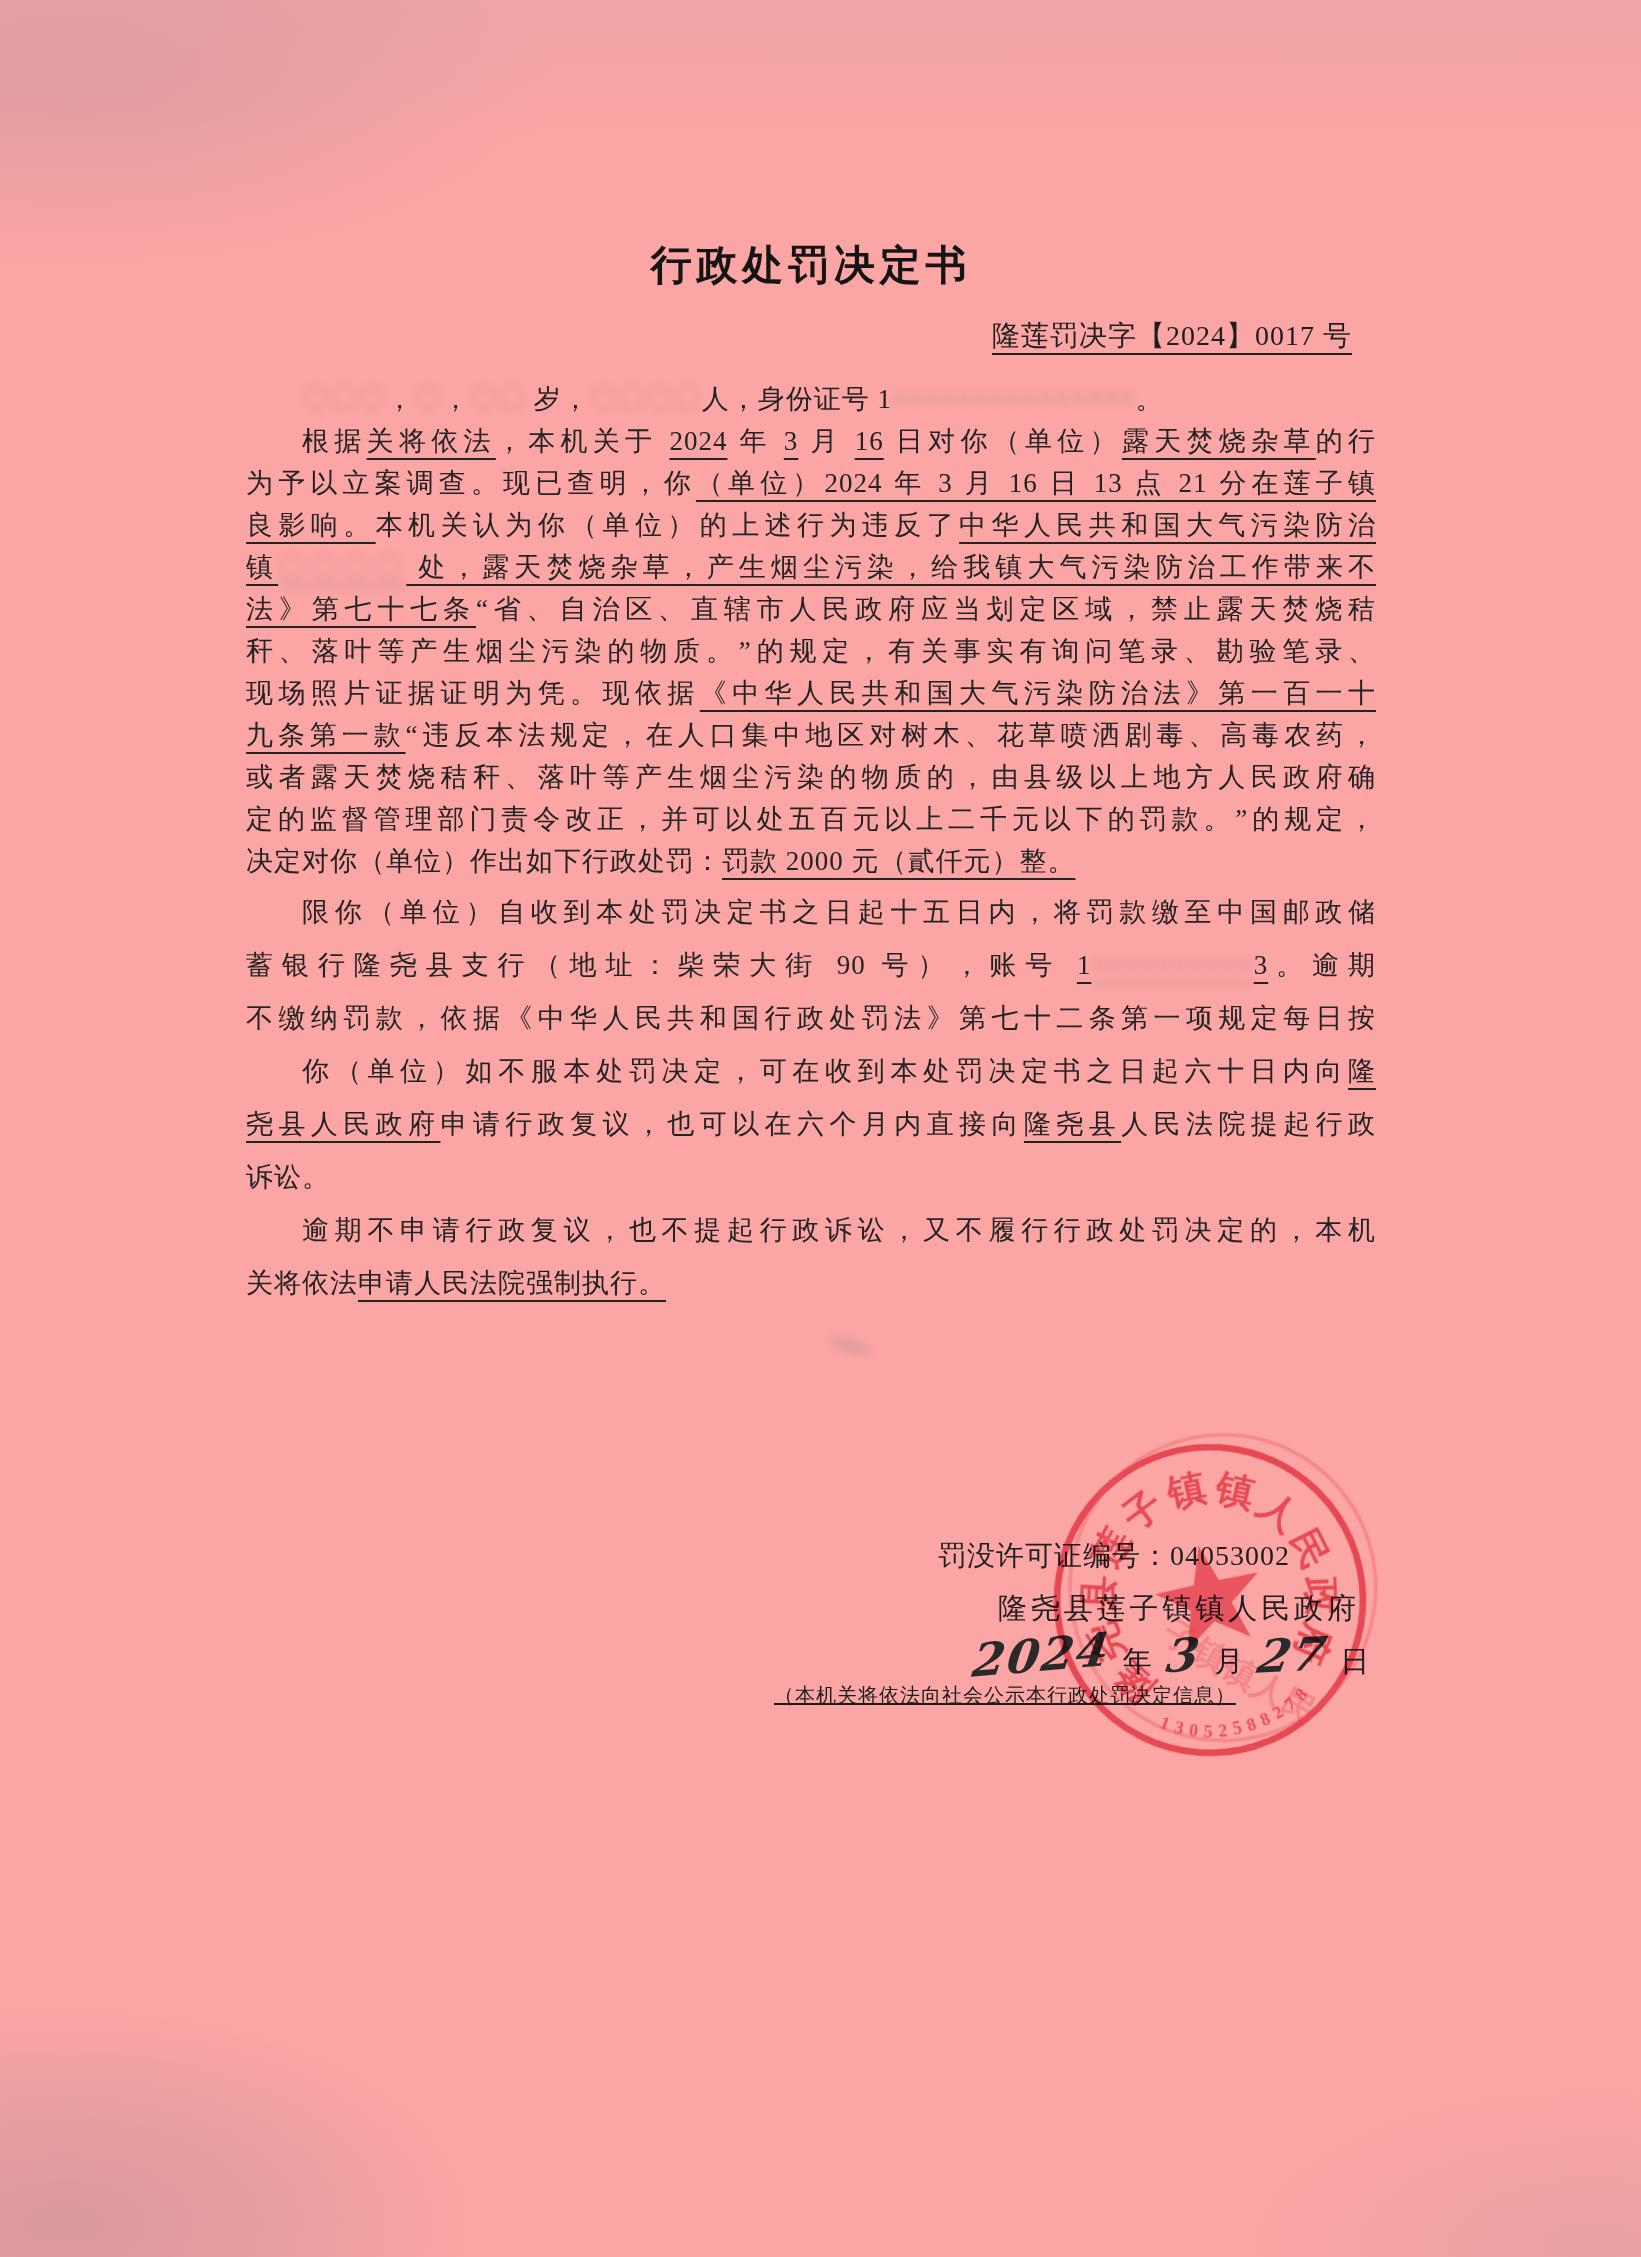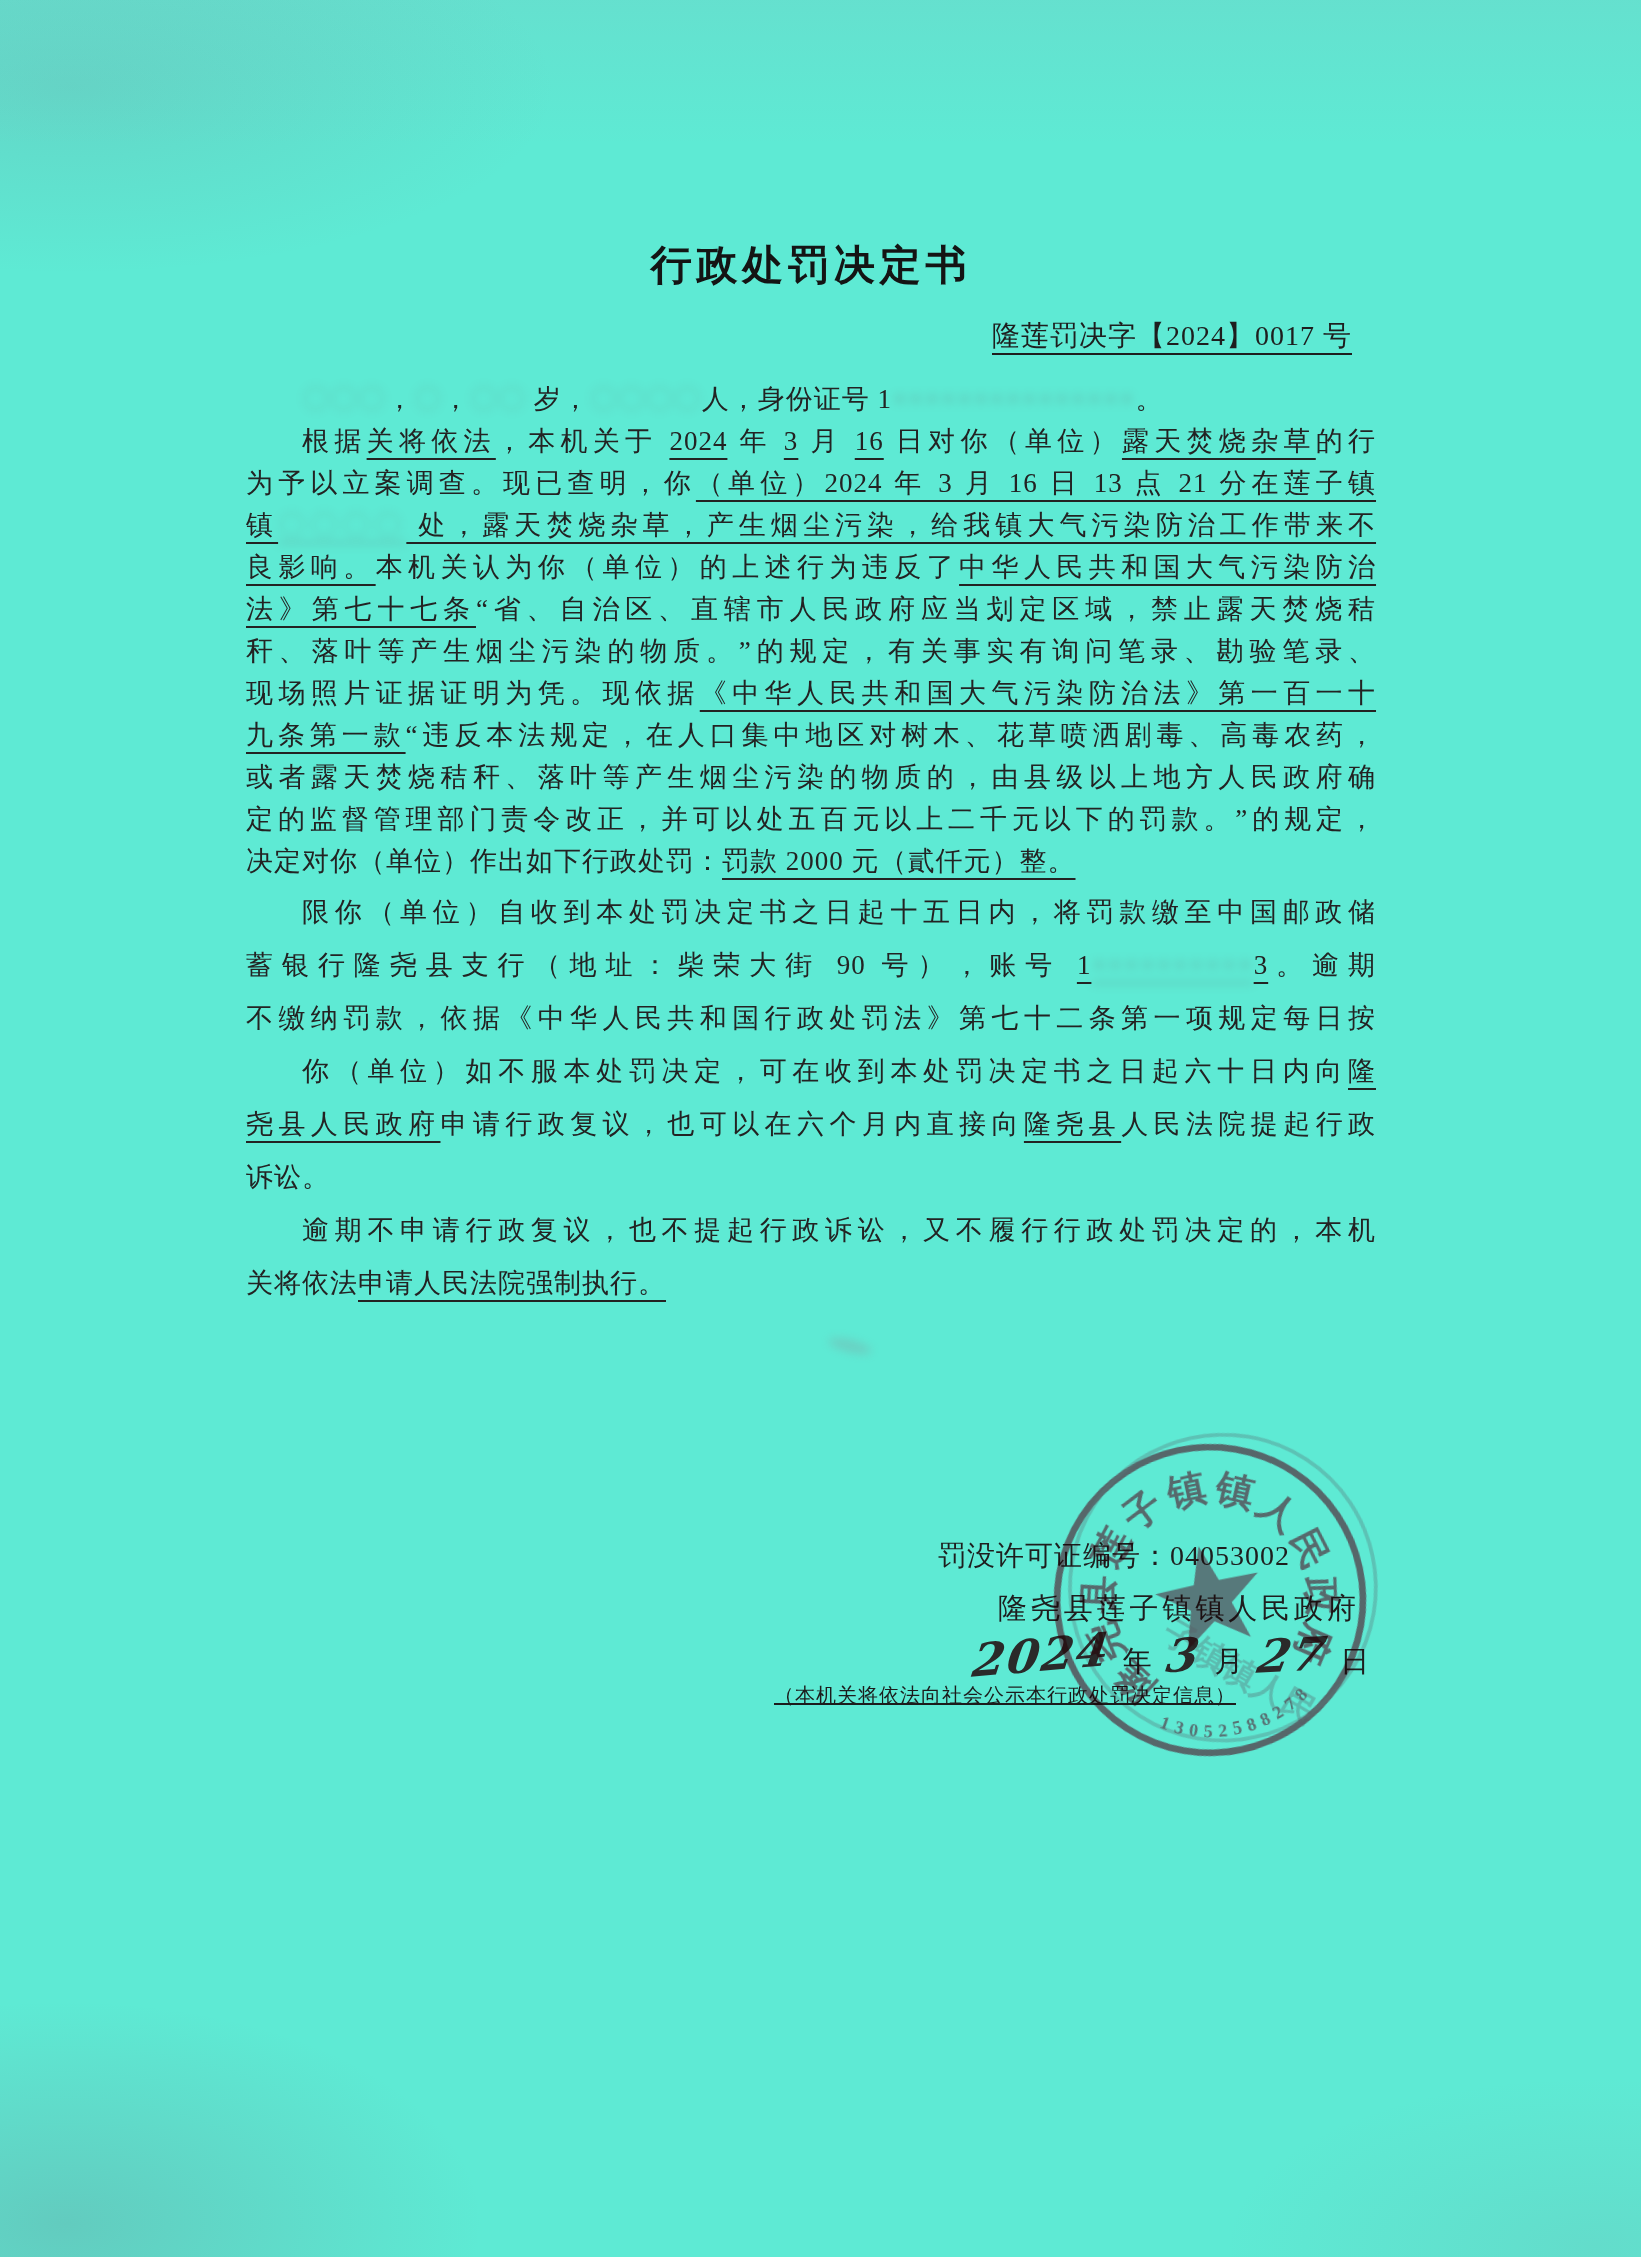--- a/index.html
+++ b/index.html
@@ -1,18 +1,18 @@
 <!DOCTYPE html>
 <html lang="zh"><head>
 <meta charset="utf-8">
 <style>
   html,body{margin:0;padding:0;background:#e8e8ea;}
   .page{
     position:relative; width:1641px; height:2257px; margin:0 auto;
-    background:#5eead4; overflow:hidden;
+    background:#fca5a5; overflow:hidden;
     font-family:"Liberation Serif","DejaVu Serif",serif;
     color:#1e1e1e;
   }
   
   .shadow{position:absolute; pointer-events:none;}
   .shadow-top{left:0;top:0;width:100%;height:145px;
     background:linear-gradient(180deg, rgba(150,155,168,.12), rgba(150,155,168,0));}
   .shadow-tl{left:0;top:0;width:599px;height:290px;
     background:radial-gradient(ellipse at 12% 30%, rgba(120,126,140,.18), rgba(120,126,140,0) 65%);}
   .shadow-bl{left:0;top:1970px;width:541px;height:288px;
@@ -82,22 +82,22 @@
 
   <div class="title">行政处罚决定书</div>
   <div class="docnum">
     <span class="u">隆莲罚决字【2024】0017 号</span>
   </div>
 
   <div class="body-a" id="body-a">
       <div class="bline ind"><span class="mask">〇〇〇</span><span>，</span><span class="mask">〇</span><span>，</span><span class="mask">〇〇</span><span> 岁，</span><span class="mask">〇〇〇〇</span><span>人，身份证号 1</span><span class="mask">×××××××××××××××</span><span>。</span></div>
       <div class="bline just ind"><span>根据</span><span class="u">关将依法</span><span>，本机关于 </span><span class="u">2024</span><span> 年 </span><span class="u">3</span><span> 月 </span><span class="u">16</span><span> 日对你（单位）</span><span class="u">露天焚烧杂草</span><span>的行</span></div>
       <div class="bline just"><span>为予以立案调查。现已查明，你</span><span class="u">（单位）2024 年 3 月 16 日 13 点 21 分在莲子镇</span></div>
+      <div class="bline just"><span class="u">良影响。</span><span>本机关认为你（单位）的上述行为违反了</span><span class="u">中华人民共和国大气污染防治</span></div>
       <div class="bline just"><span class="u">镇</span><span class="u mask">〇〇〇〇</span><span class="u"> 处，露天焚烧杂草，产生烟尘污染，给我镇大气污染防治工作带来不</span></div>
-      <div class="bline just"><span class="u">良影响。</span><span>本机关认为你（单位）的上述行为违反了</span><span class="u">中华人民共和国大气污染防治</span></div>
       <div class="bline just"><span class="u">法》第七十七条</span><span>“省、自治区、直辖市人民政府应当划定区域，禁止露天焚烧秸</span></div>
       <div class="bline just"><span>秆、落叶等产生烟尘污染的物质。”的规定，有关事实有询问笔录、勘验笔录、</span></div>
       <div class="bline just"><span>现场照片证据证明为凭。现依据</span><span class="u">《中华人民共和国大气污染防治法》第一百一十</span></div>
       <div class="bline just"><span class="u">九条第一款</span><span>“违反本法规定，在人口集中地区对树木、花草喷洒剧毒、高毒农药，</span></div>
       <div class="bline just"><span>或者露天焚烧秸秆、落叶等产生烟尘污染的物质的，由县级以上地方人民政府确</span></div>
       <div class="bline just"><span>定的监督管理部门责令改正，并可以处五百元以上二千元以下的罚款。”的规定，</span></div>
       <div class="bline"><span>决定对你（单位）作出如下行政处罚：</span><span class="u">罚款 2000 元（貳仟元）整。</span></div>
     </div>
   <div class="body-b" id="body-b">
       <div class="bline just ind"><span>限你（单位）自收到本处罚决定书之日起十五日内，将罚款缴至中国邮政储</span></div>

